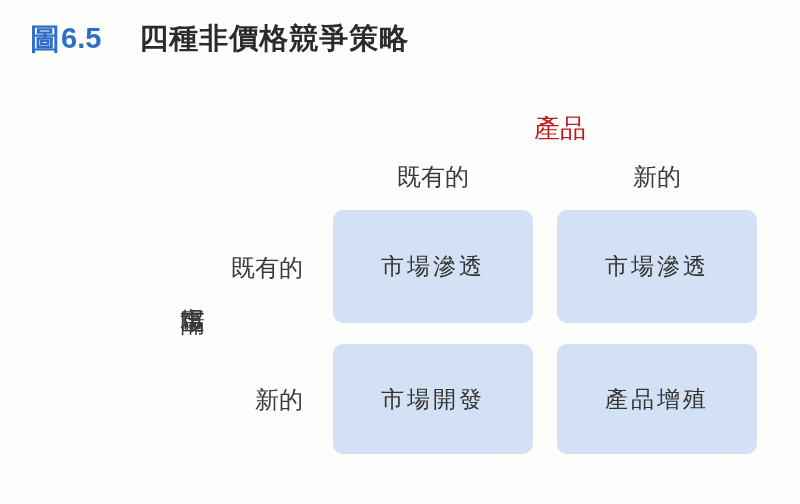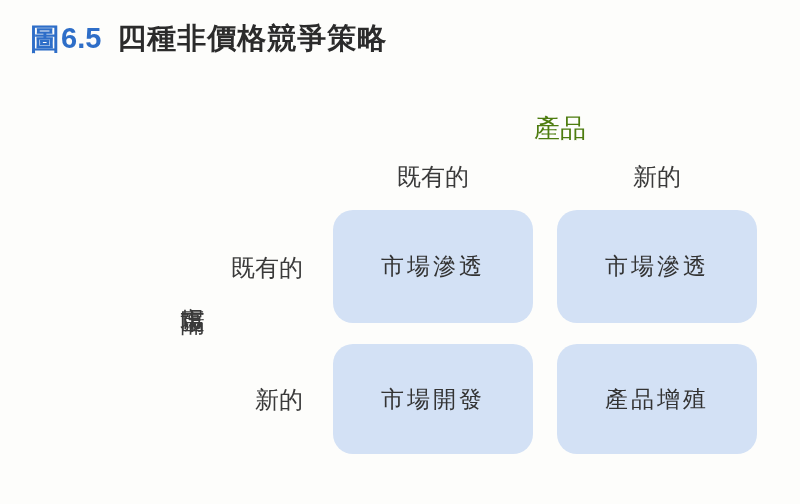--- a/index.html
+++ b/index.html
@@ -31,33 +31,33 @@
     color: var(--accent, #2e6ec8);
     font-size: 29px;
     font-weight: bold;
     margin-left: 1px;
     line-height: 1.1;
   }
   .fig-text {
     color: #2b2b2b;
     font-size: 29px;
     font-weight: bold;
-    margin-left: 16px;
+    margin-left: 38px;
     line-height: 1.1;
     letter-spacing: 1px;
   }
   
   .axis-top {
     position: absolute;
     left: 460px;
     top: 111px;
     width: 200px;
     text-align: center;
     font-size: 26px;
-    color: #4d7c0f;
+    color: #b91c1c;
   }
   
   .col-label {
     position: absolute;
     top: 161px;
     width: 160px;
     text-align: center;
     font-size: 24px;
     color: #3a3a3a;
   }
@@ -85,21 +85,21 @@
     color: #3a3a3a;
     line-height: 1;
   }
   .row1 { top: 256px; }
   .row2 { top: 388px; }
   
   .cell {
     position: absolute;
     width: 200px;
     background: var(--cell_fill, #d3e1f5);
-    border-radius: 20px;
+    border-radius: 10px;
     display: flex;
     align-items: center;
     justify-content: center;
     font-size: 23px;
     letter-spacing: 3px;
     color: #333;
   }
   .tl { left: 333px; top: 210px; height: 113px; }
   .tr { left: 557px; top: 210px; height: 113px; }
   .bl { left: 333px; top: 344px; height: 110px; }

